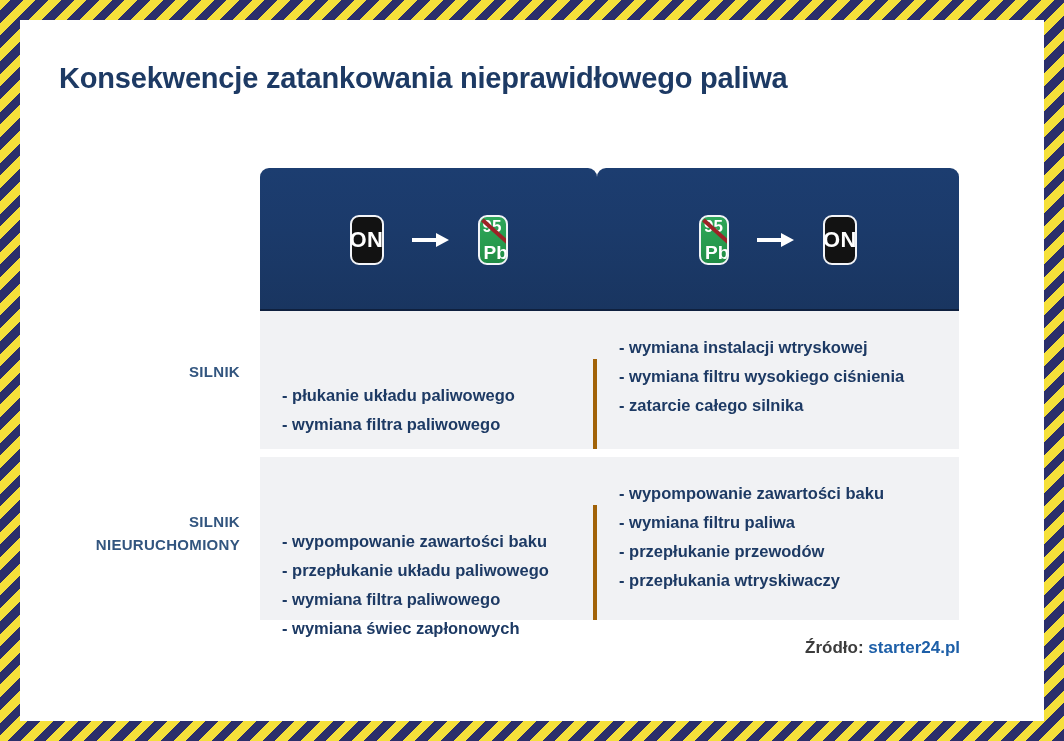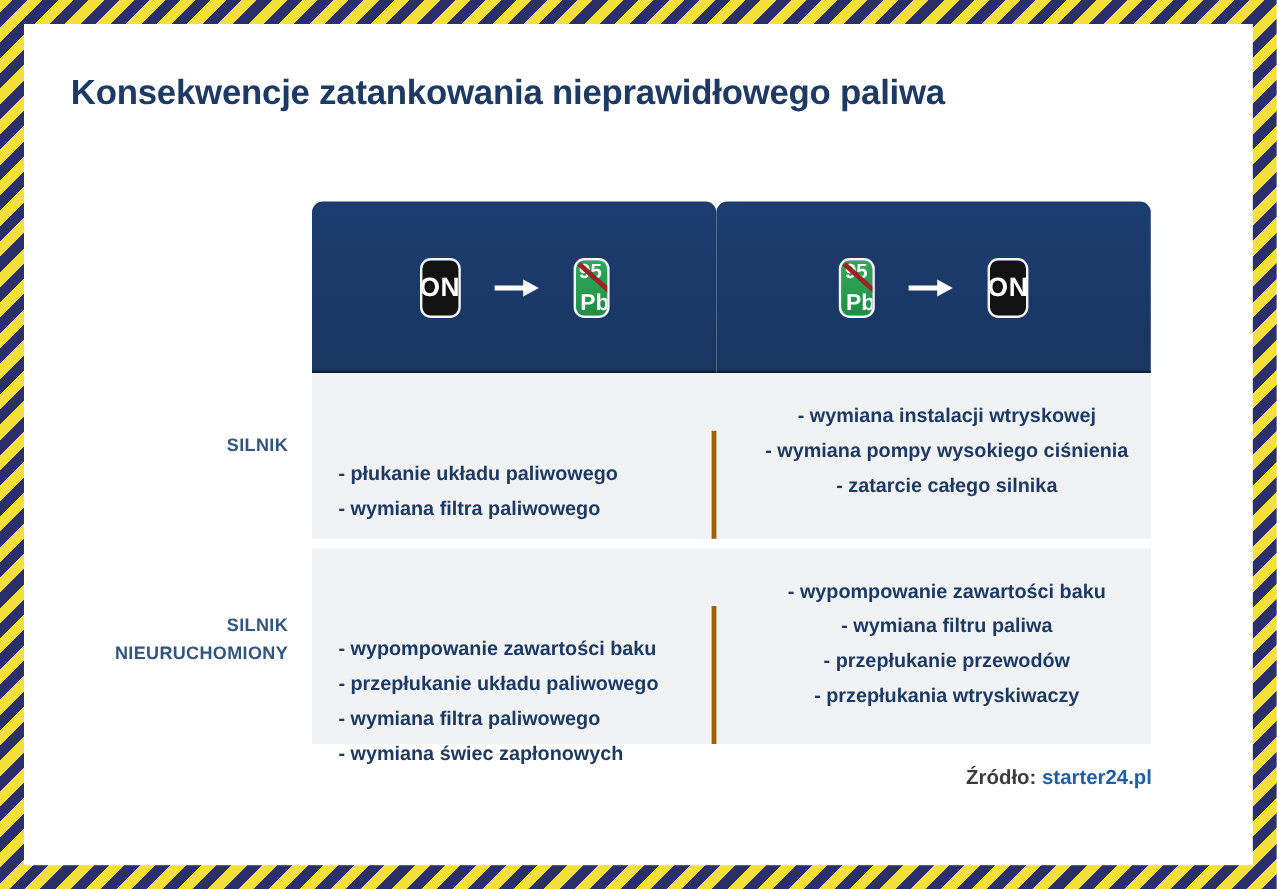--- a/index.html
+++ b/index.html
@@ -158,21 +158,21 @@
   }
   .row.top    { height: 138px; }
   .row.bottom { height: 163px; }
   .row-gap { height: 8px; background: #ffffff; }
 
   .cell {
     box-sizing: border-box;
     padding: 22px 0 0 22px;
   }
   .cell.left  { width: 337px; border-right: 4px solid #a16207; margin-top: 48px; }
-  .cell.right { width: 362px; text-align: center; }
+  .cell.right { width: 362px; }
 
   .cell ul {
     margin: 0;
     padding: 0;
     list-style: none;
   }
   .cell li {
     font-size: 16.5px;
     font-weight: bold;
     color: #1d3a64;
@@ -261,21 +261,21 @@
         <div class="row top">
           <div class="cell left">
             <ul>
               <li>- płukanie układu paliwowego</li>
               <li>- wymiana filtra paliwowego</li>
             </ul>
           </div>
           <div class="cell right">
             <ul>
               <li>- wymiana instalacji wtryskowej</li>
-              <li>- wymiana pompy wysokiego ciśnienia</li>
+              <li>- wymiana filtru wysokiego ciśnienia</li>
               <li>- zatarcie całego silnika</li>
             </ul>
           </div>
         </div>
 
         <div class="row-gap"></div>
 
         <div class="row bottom">
           <div class="cell left">
             <ul>

